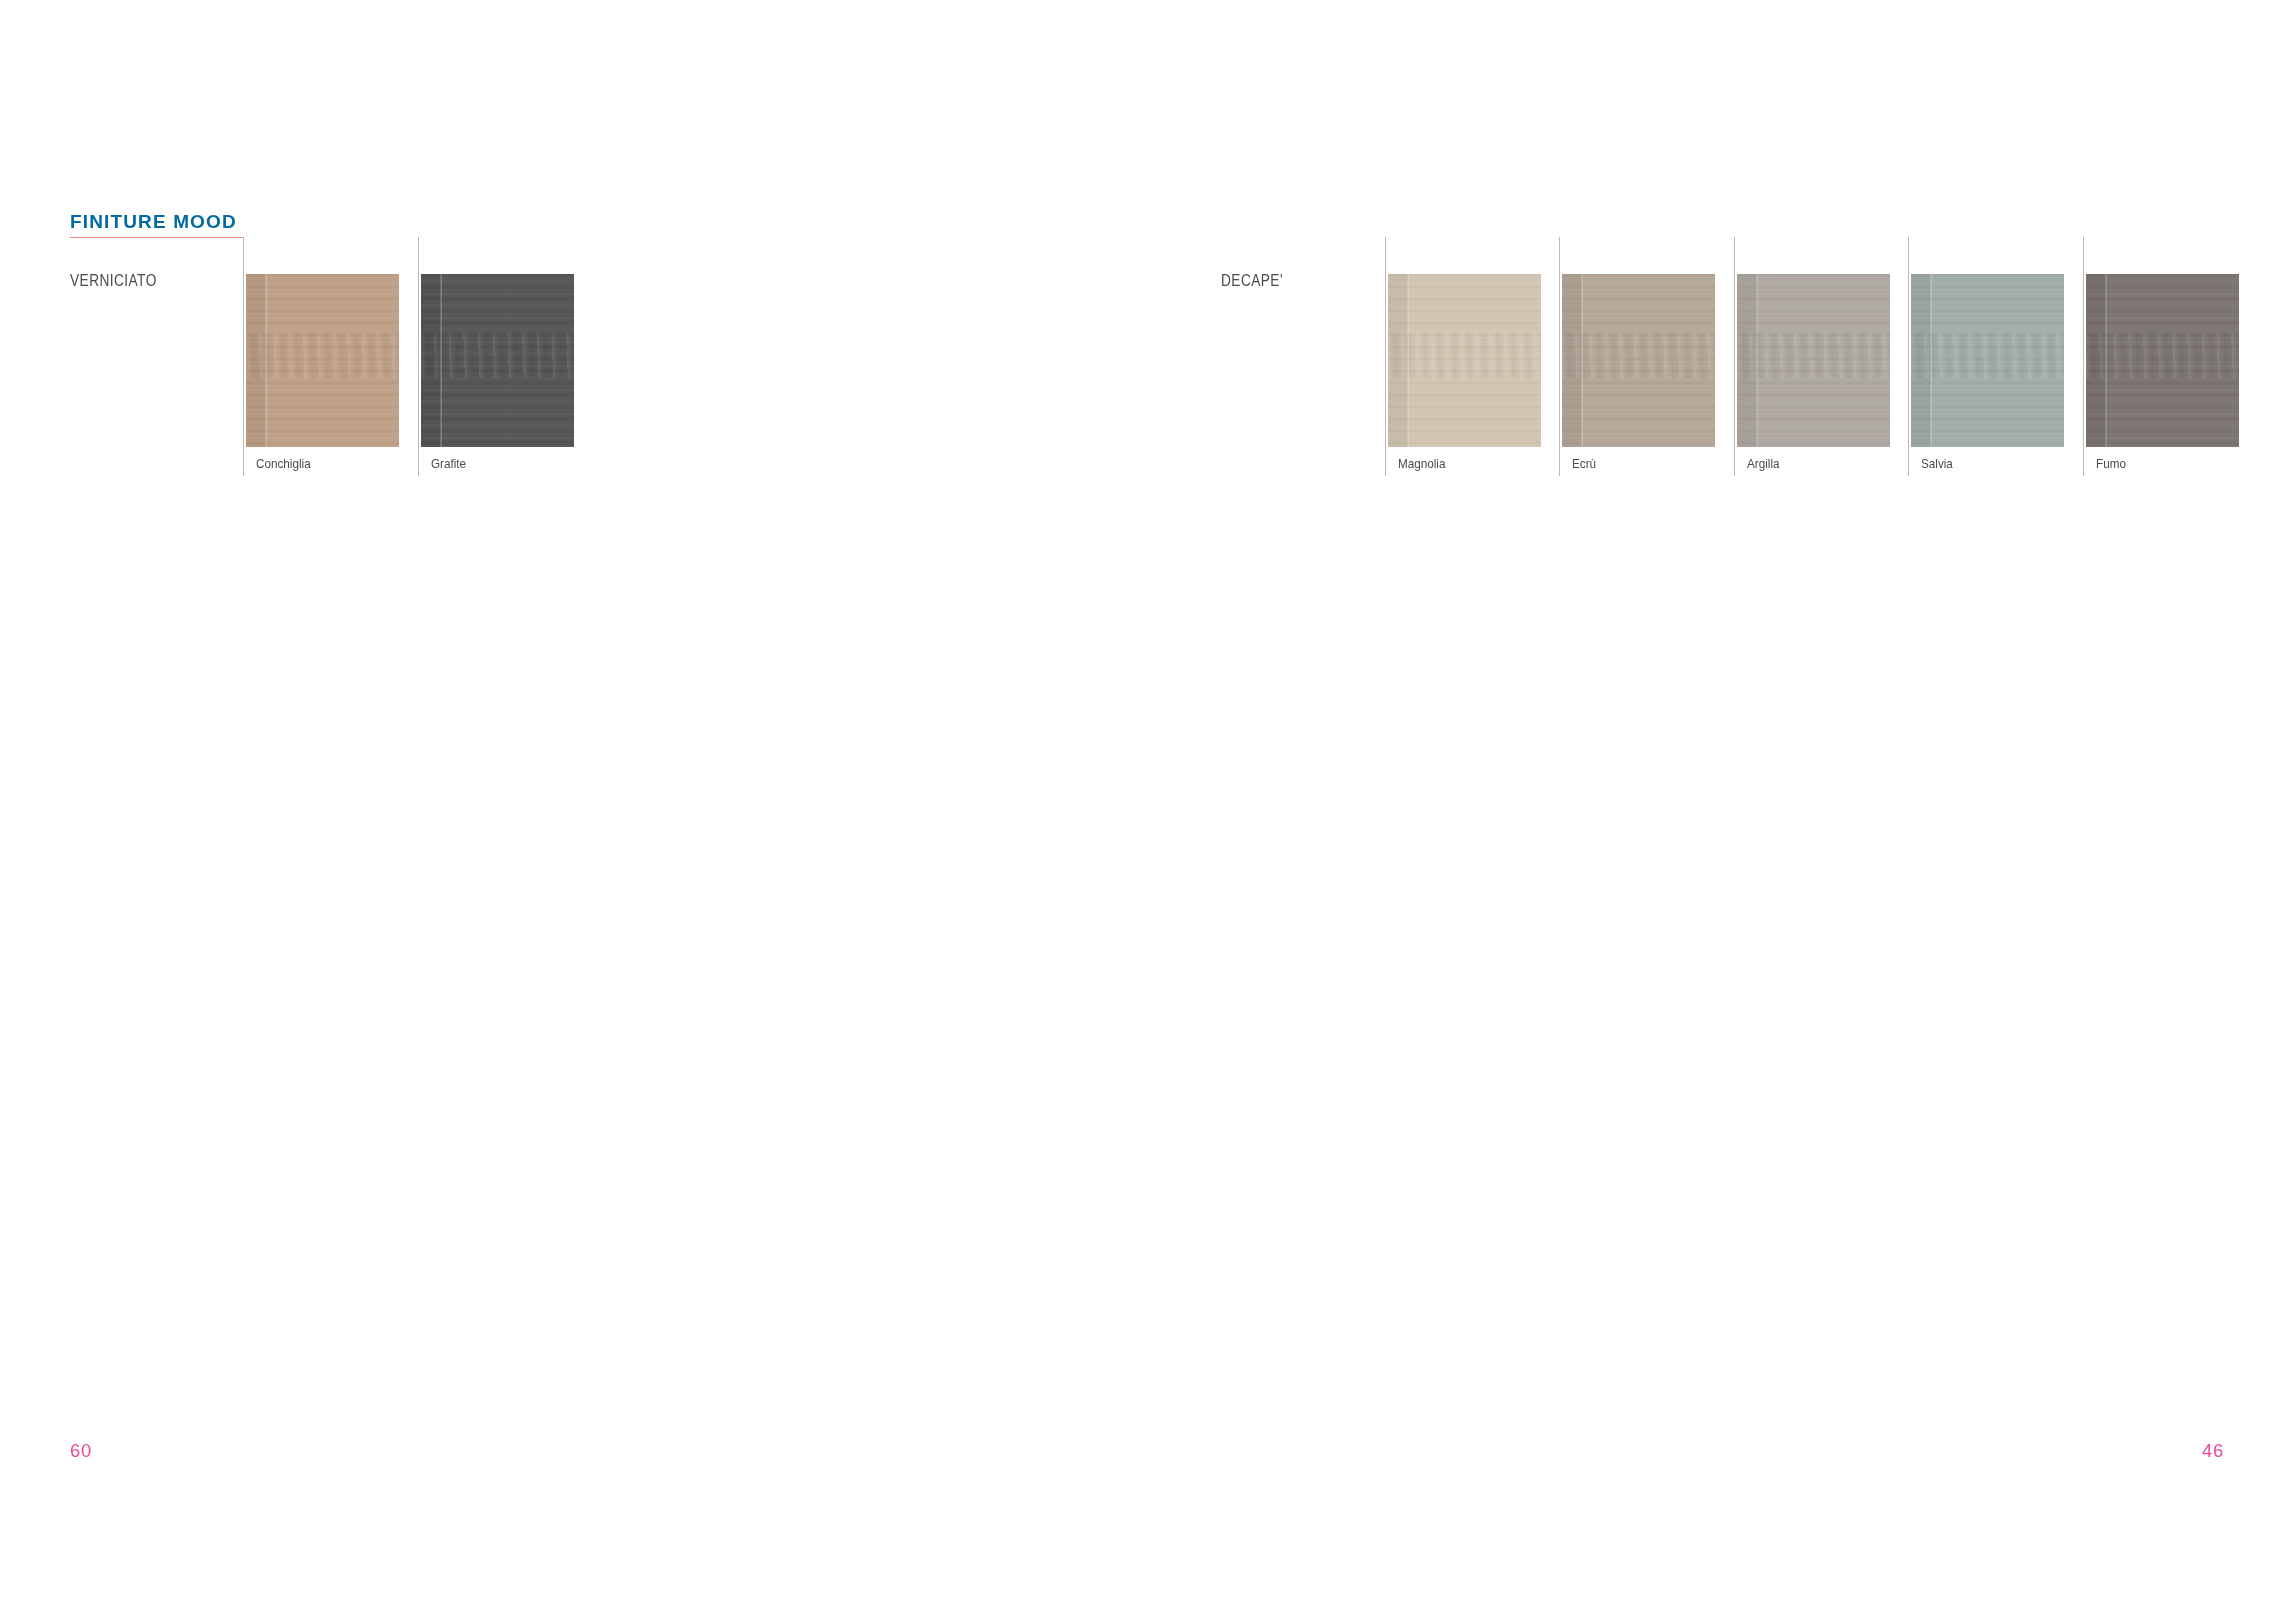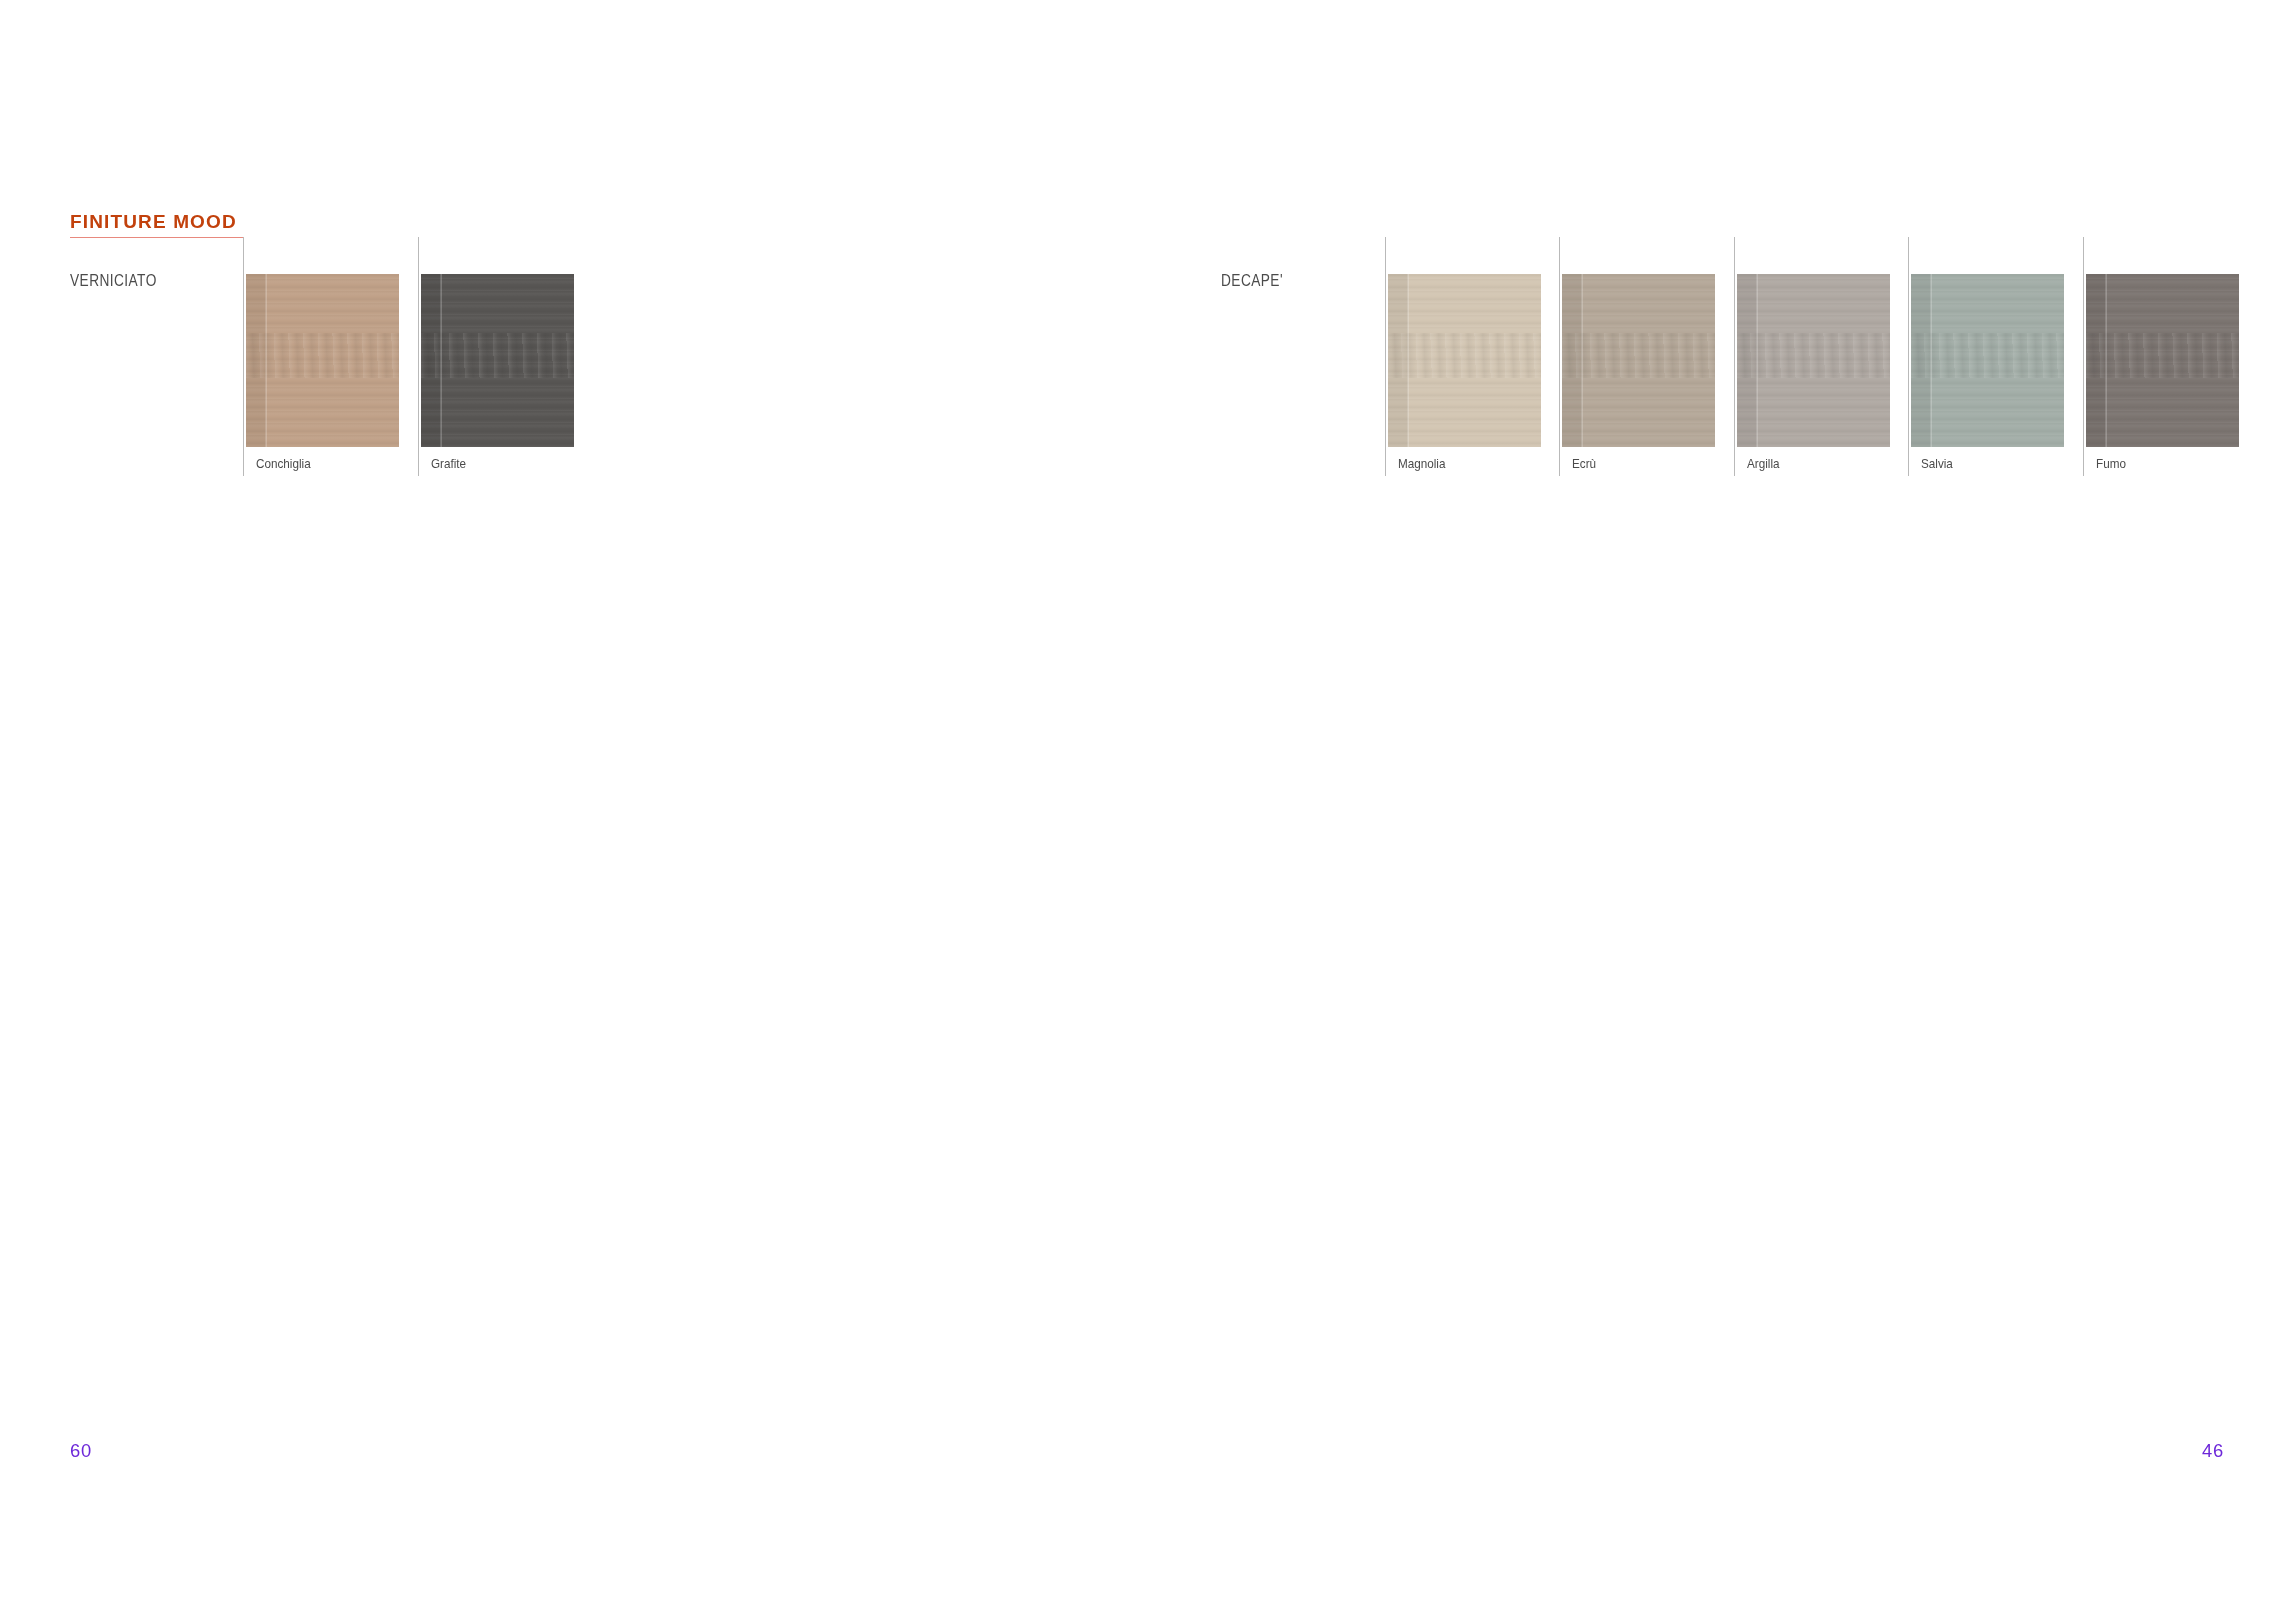--- a/index.html
+++ b/index.html
@@ -145,32 +145,32 @@
     font-stretch: condensed;
     transform: scaleX(0.9);
     transform-origin: left center;
   }
 
   
   .folio {
     position: absolute;
     top: 1440px;
     font-size: 18.4px;
-    color: #6d28d9;
+    color: #ec4899;
     letter-spacing: 0.04em;
   }
   .folio-left  { left: 70px; }
   .folio-right { left: 2202px; }
 </style>
 </head>
 <body>
 
 <div class="page">
 
-  <div class="section-title" style="color: #c2410c;">FINITURE MOOD</div>
+  <div class="section-title" style="color: #0369a1;">FINITURE MOOD</div>
   <div class="title-rule" style="background: rgb(232, 137, 126);"></div>
 
   <div class="group-label" style="left:70px; top:272px;">VERNICIATO</div>
 
   <div class="group-label" style="left:1221px; top:272px;">DECAPE'</div>
 
   <div class="swatch" style="left:243px;">
     <div class="rule"></div>
     <div class="panel" style="background: rgb(192, 161, 136);">
       <div class="grain"></div>

